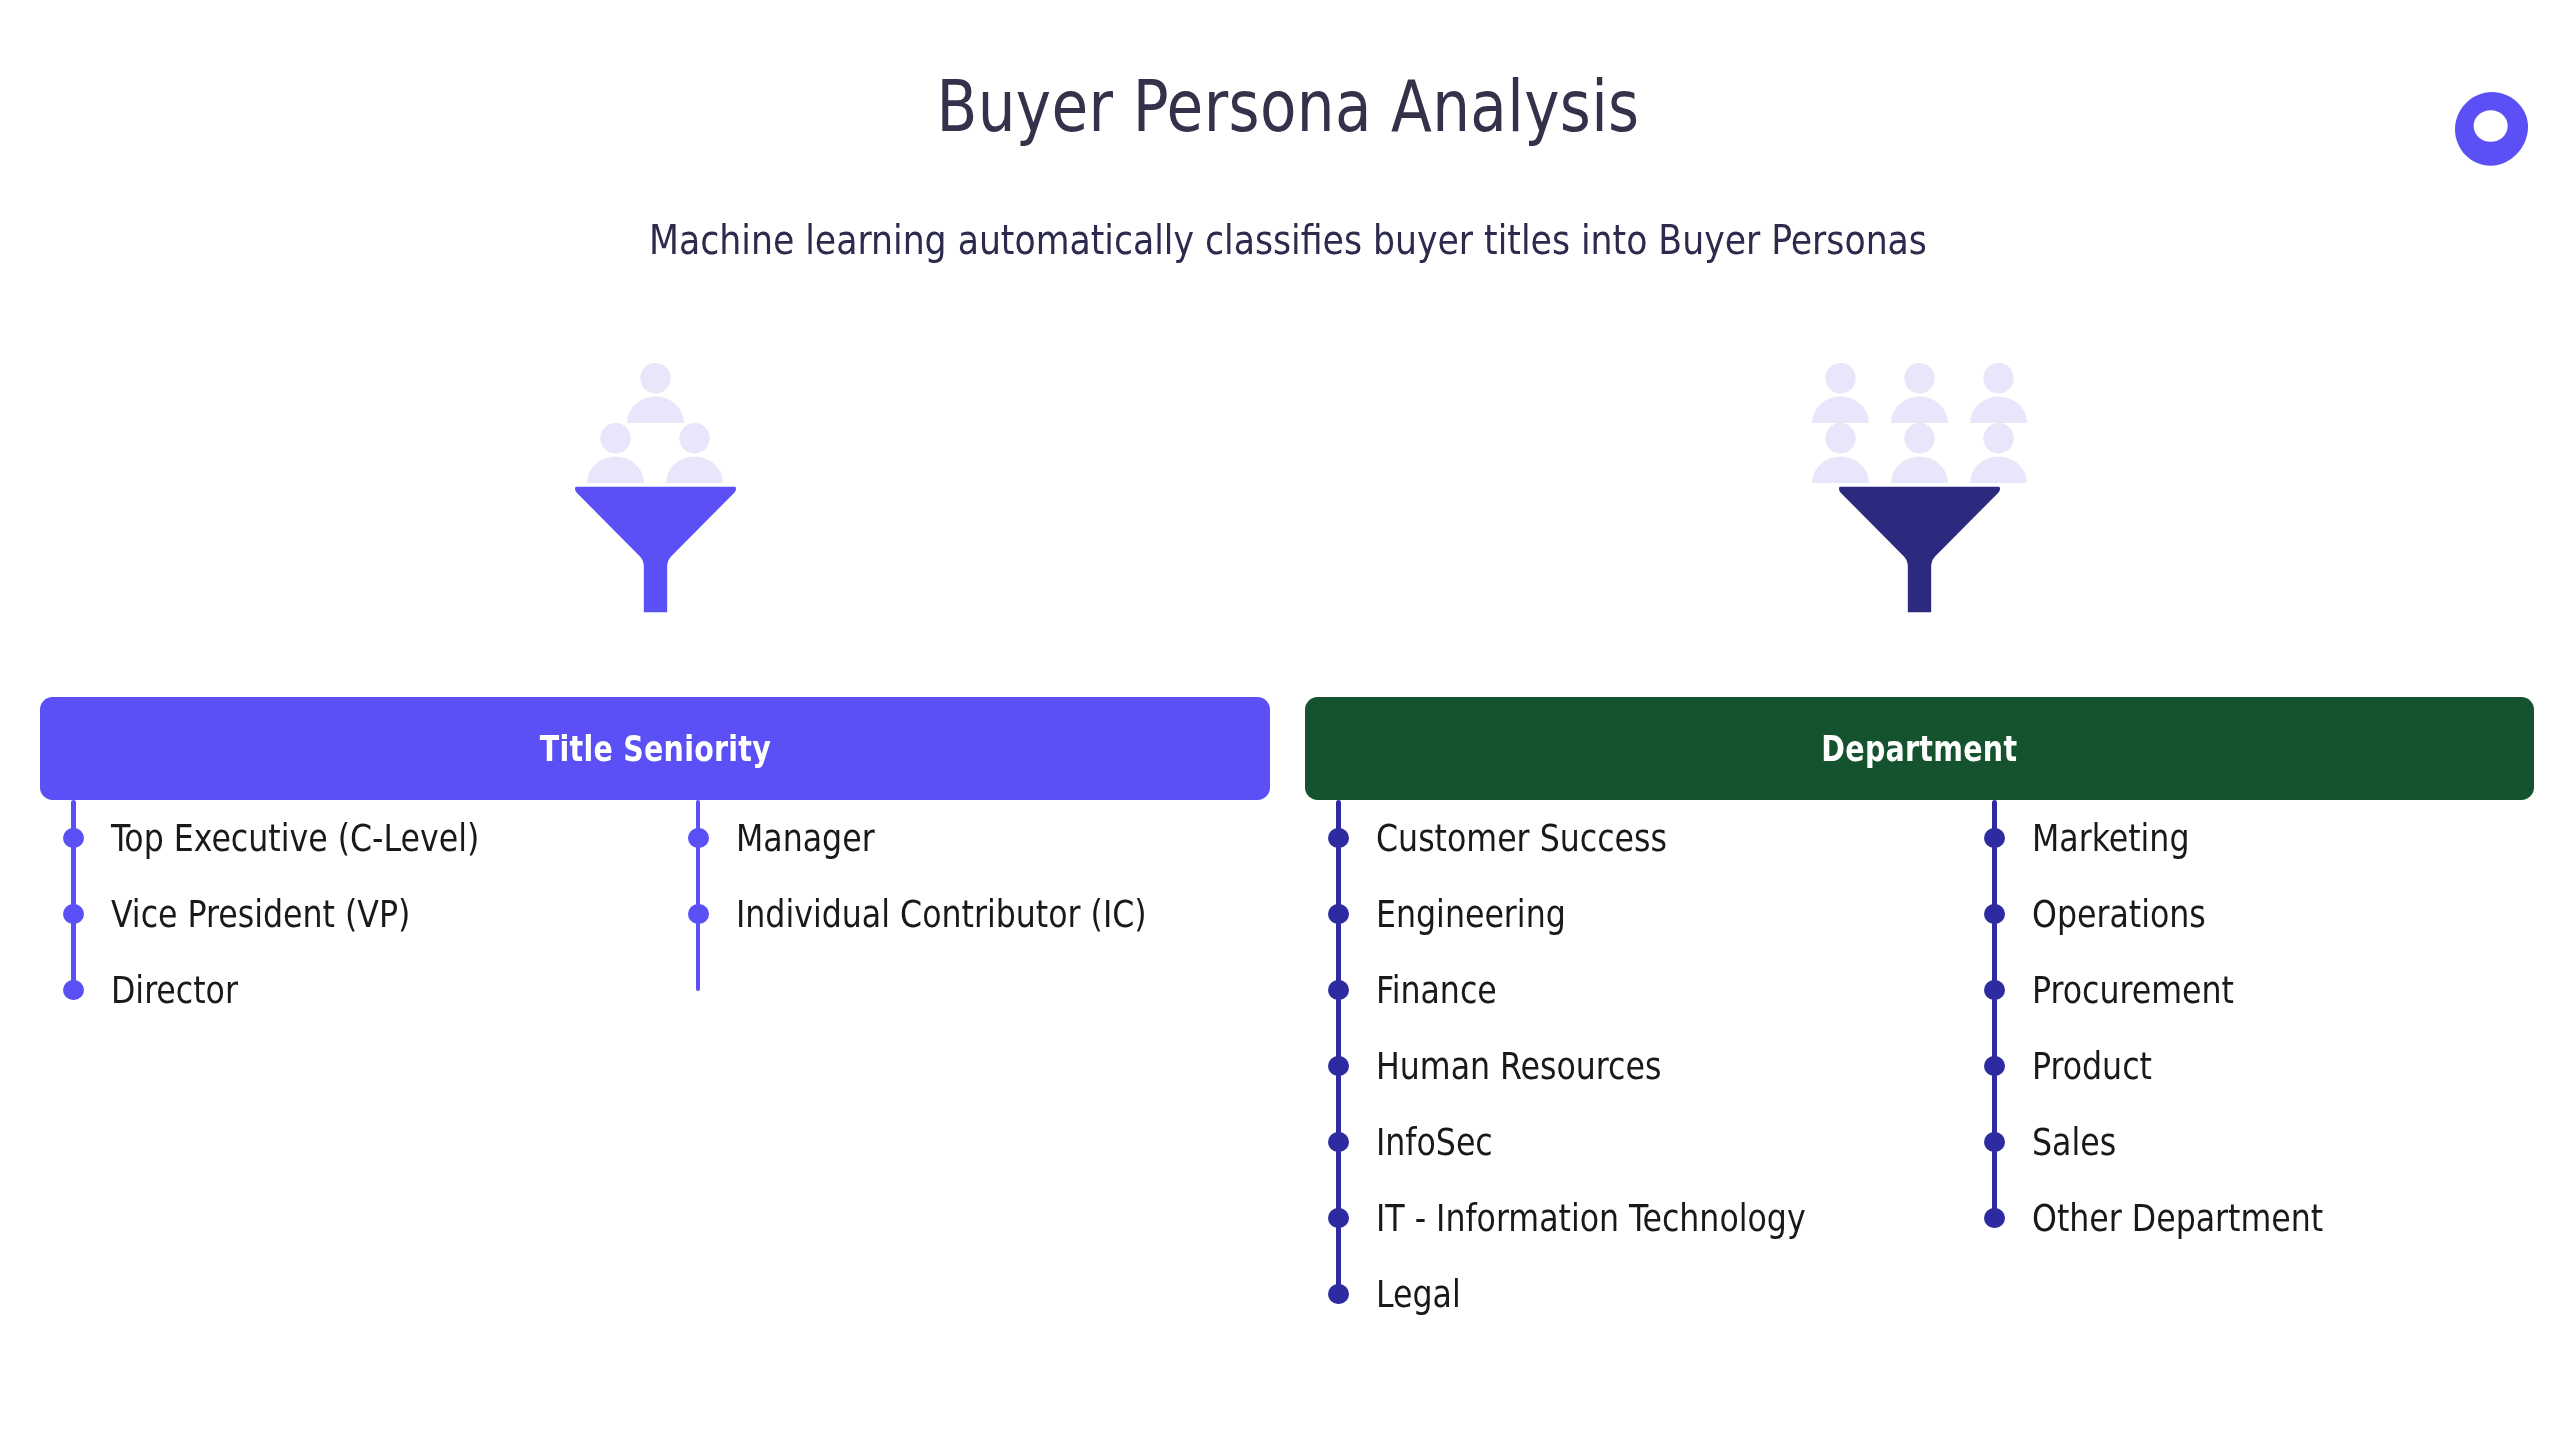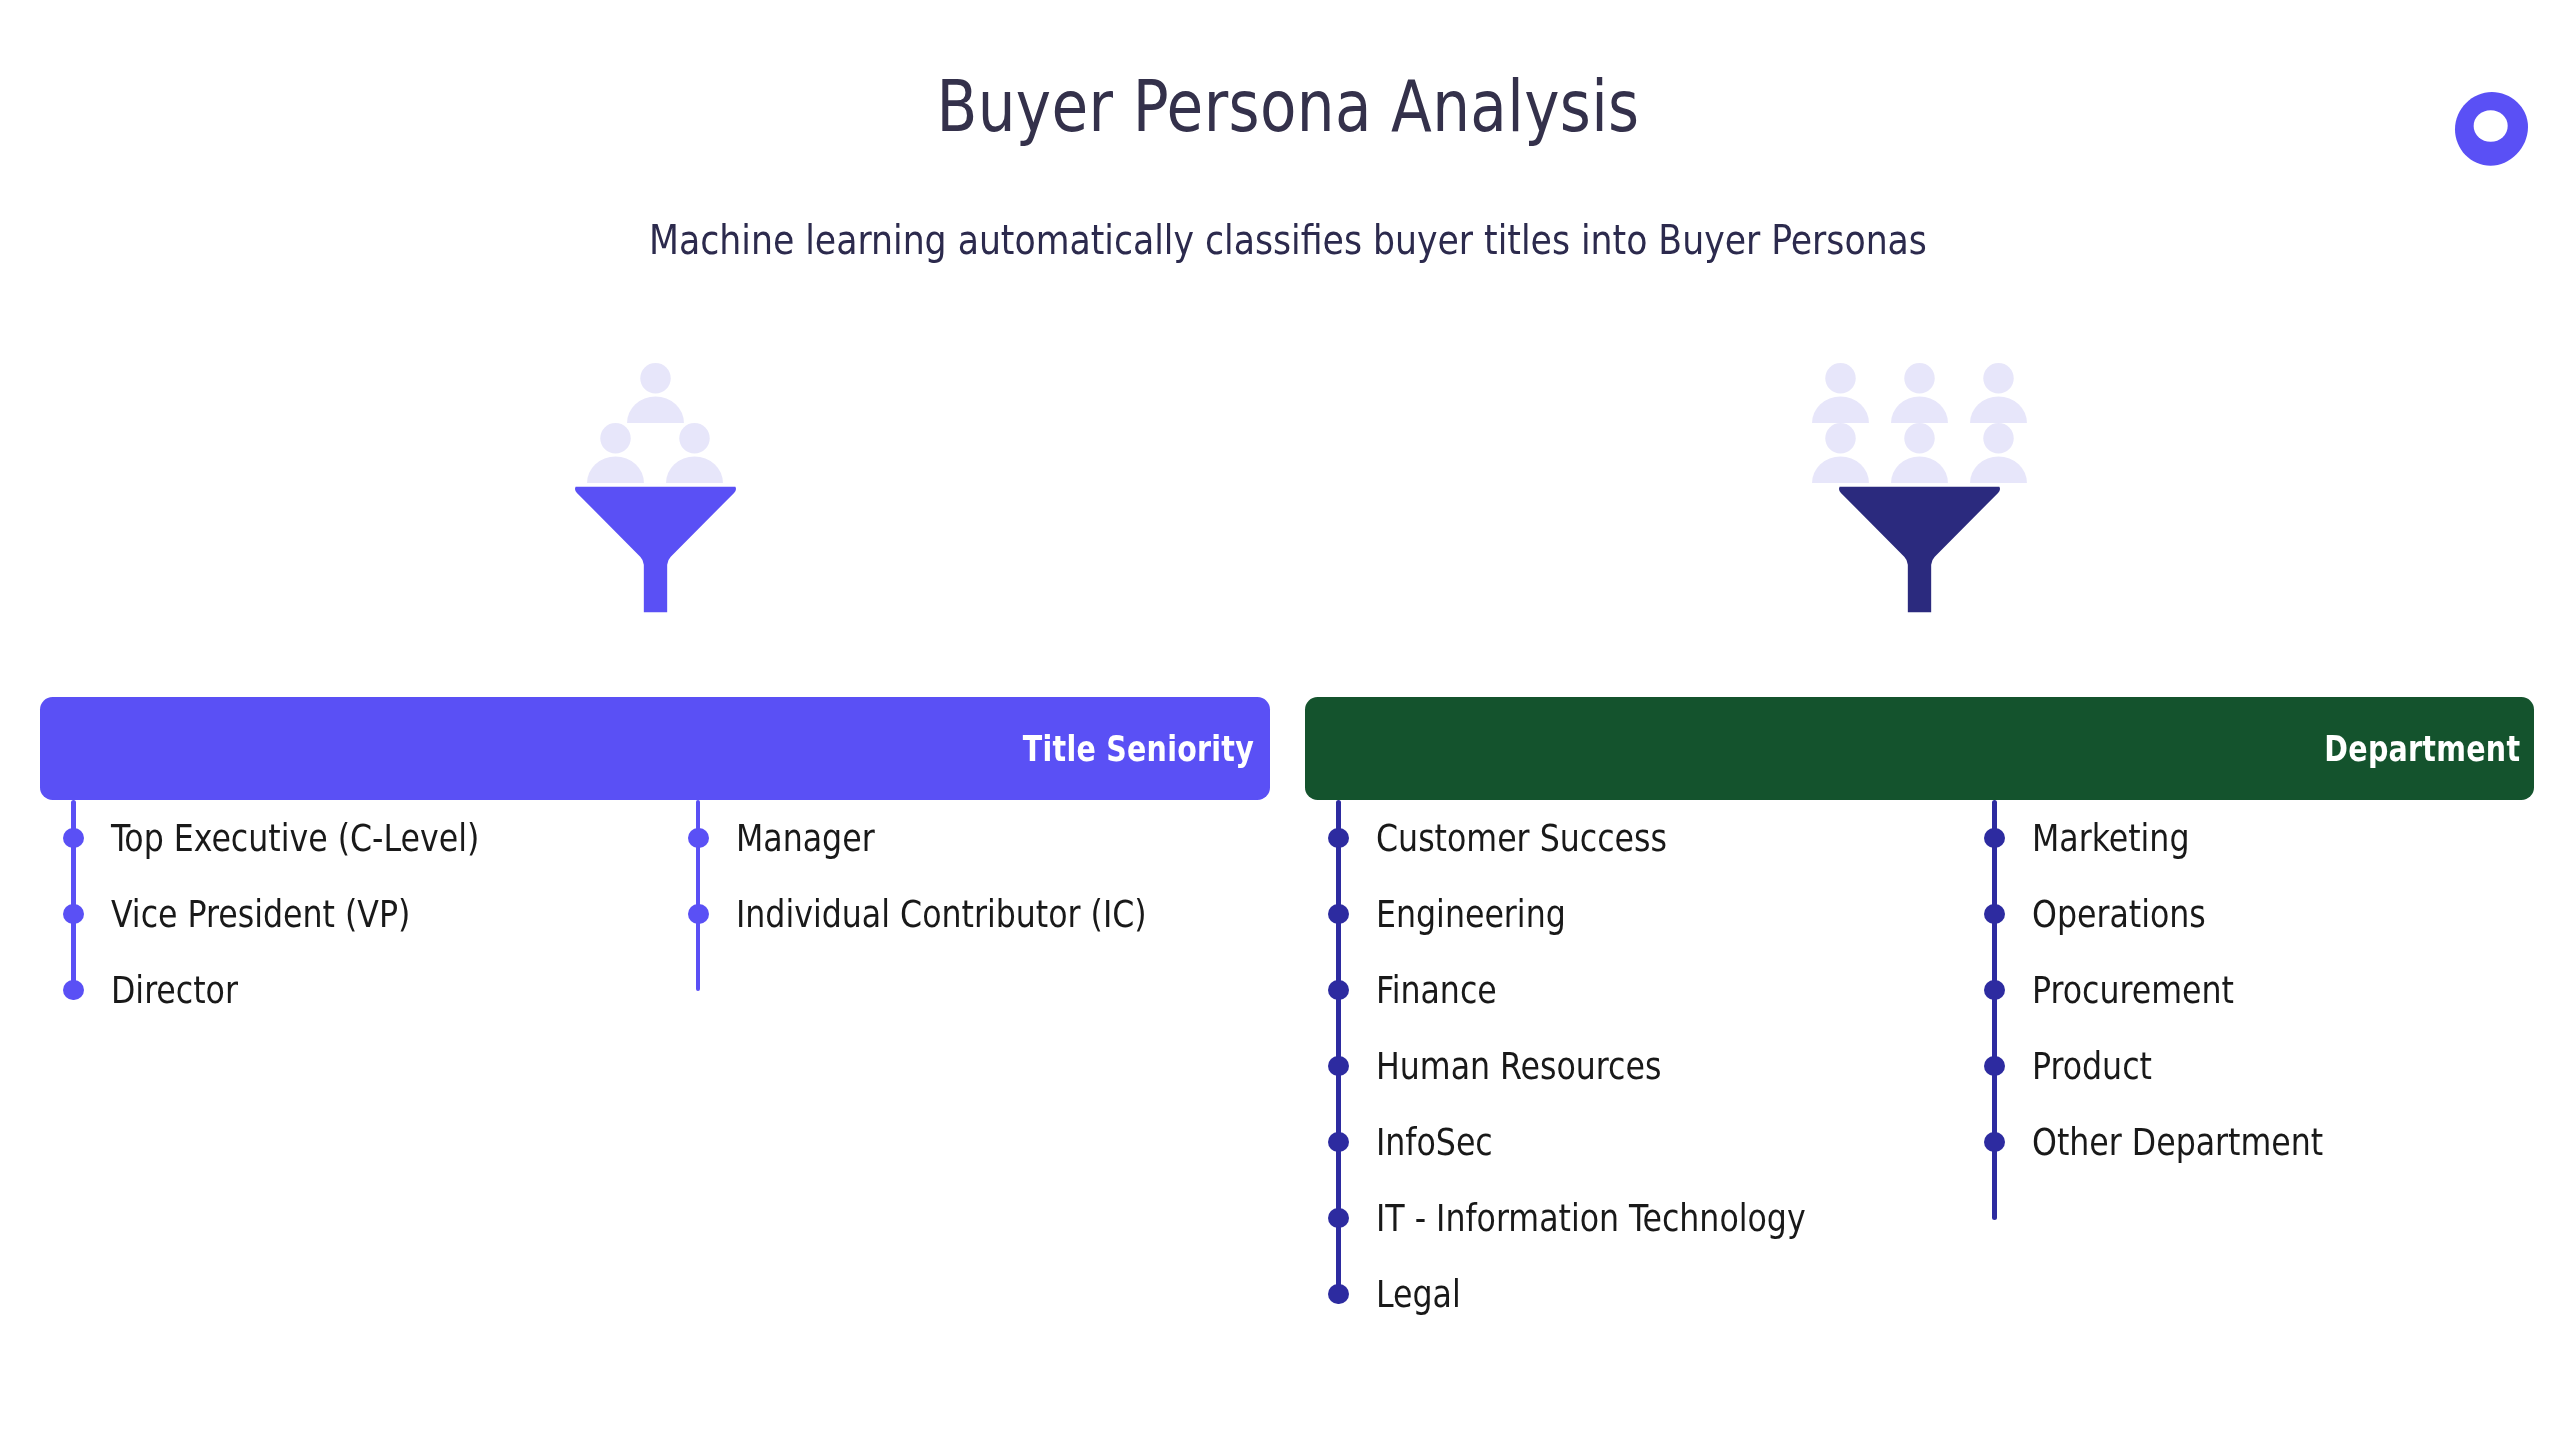--- a/index.html
+++ b/index.html
@@ -49,21 +49,21 @@
     display:flex;flex-direction:column;align-items:center;}
   .people-row{display:flex;justify-content:center;}
   .person{width:65px;height:65px;margin:0 7.2px;}
   .people-wrap{display:flex;flex-direction:column;align-items:center;}
   .funnel-svg{display:block;margin-top:-3.6px;}
 
   
   .banner{
     position:absolute;left:0;top:697px;width:100%;height:103px;
     border-radius:12.6px;
-    display:flex;align-items:center;justify-content:flex-end;
+    display:flex;align-items:center;justify-content:center;
     box-sizing:border-box;
   }
   .banner-label{
     font-family:"DejaVu Sans Condensed","DejaVu Sans", sans-serif;
     font-weight:700;font-size:36px;color:#ffffff;
     letter-spacing:0.3px;white-space:nowrap;
     transform:scaleX(0.88);
   }
   #panel-seniority .banner{background:#5a50f5;}
   #panel-department .banner{background:#14532d;}
@@ -268,18 +268,22 @@
       <div class="item">
         <span class="dot"></span>
         <span class="item-label">Procurement</span>
       </div>
       <div class="item">
         <span class="dot"></span>
         <span class="item-label">Product</span>
       </div>
       <div class="item">
         <span class="dot"></span>
+        <span class="item-label">Sales</span>
+      </div>
+      <div class="item">
+        <span class="dot"></span>
         <span class="item-label">Other Department</span>
       </div>
     </div>
   </div>
 </div>
 
 
 </body></html>

